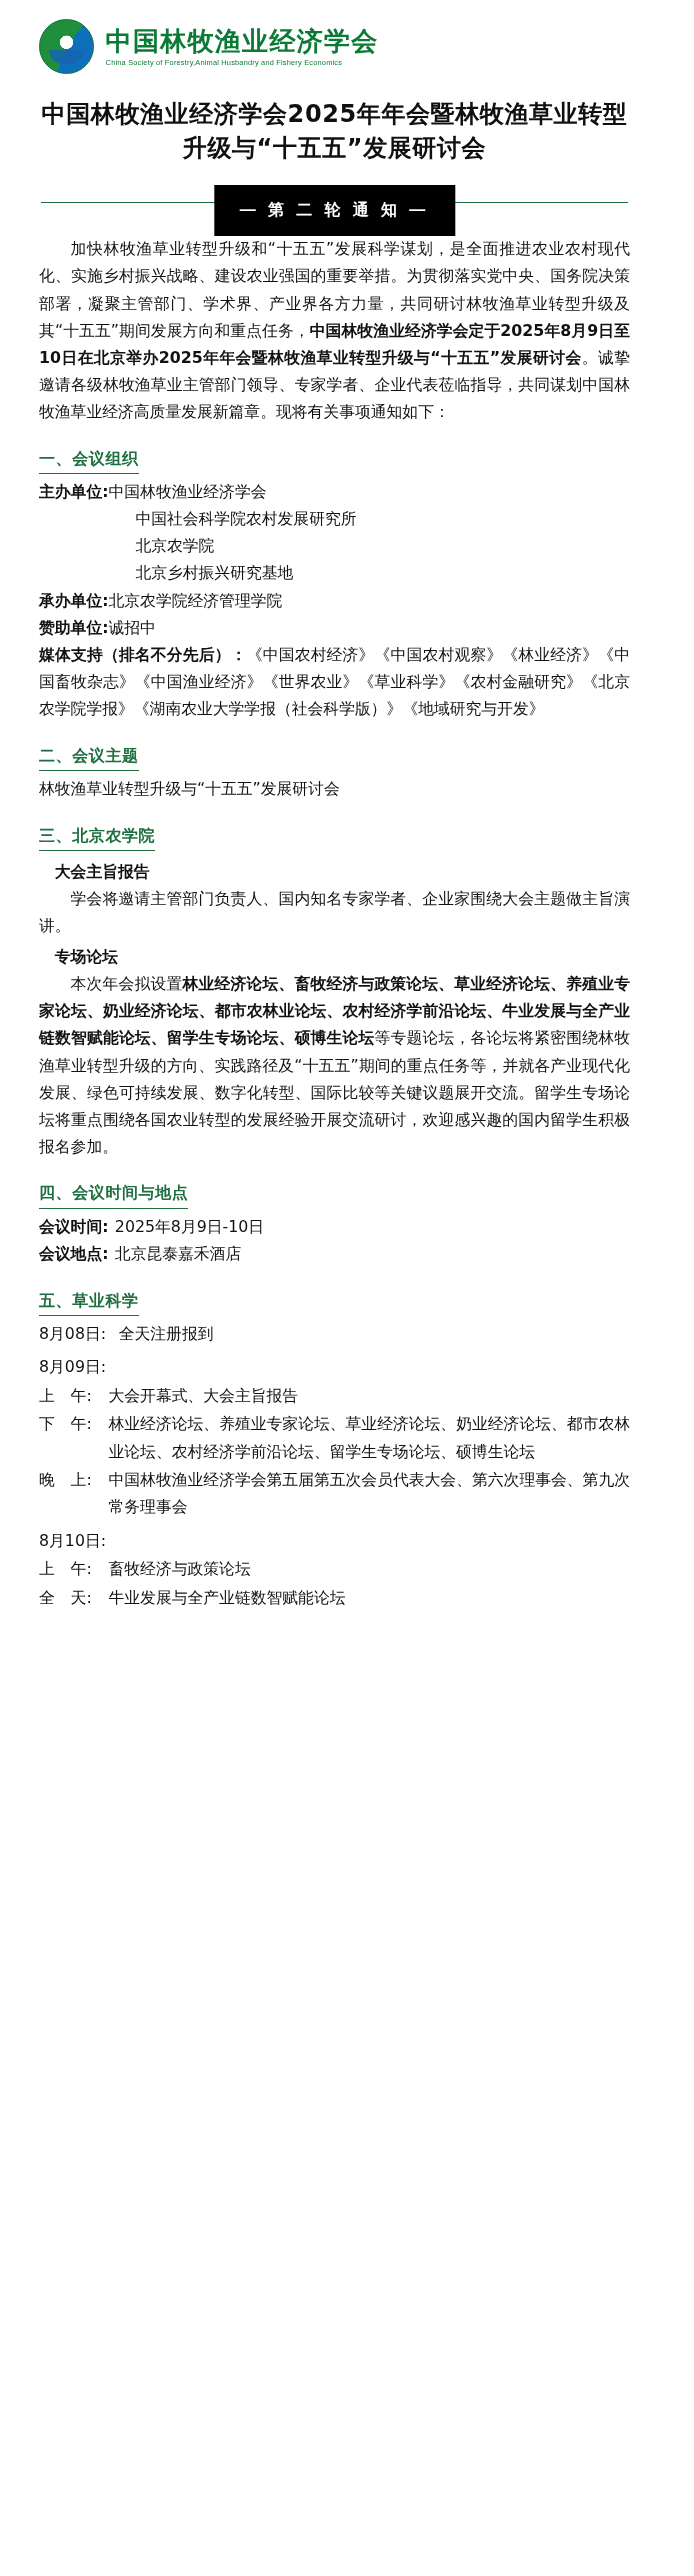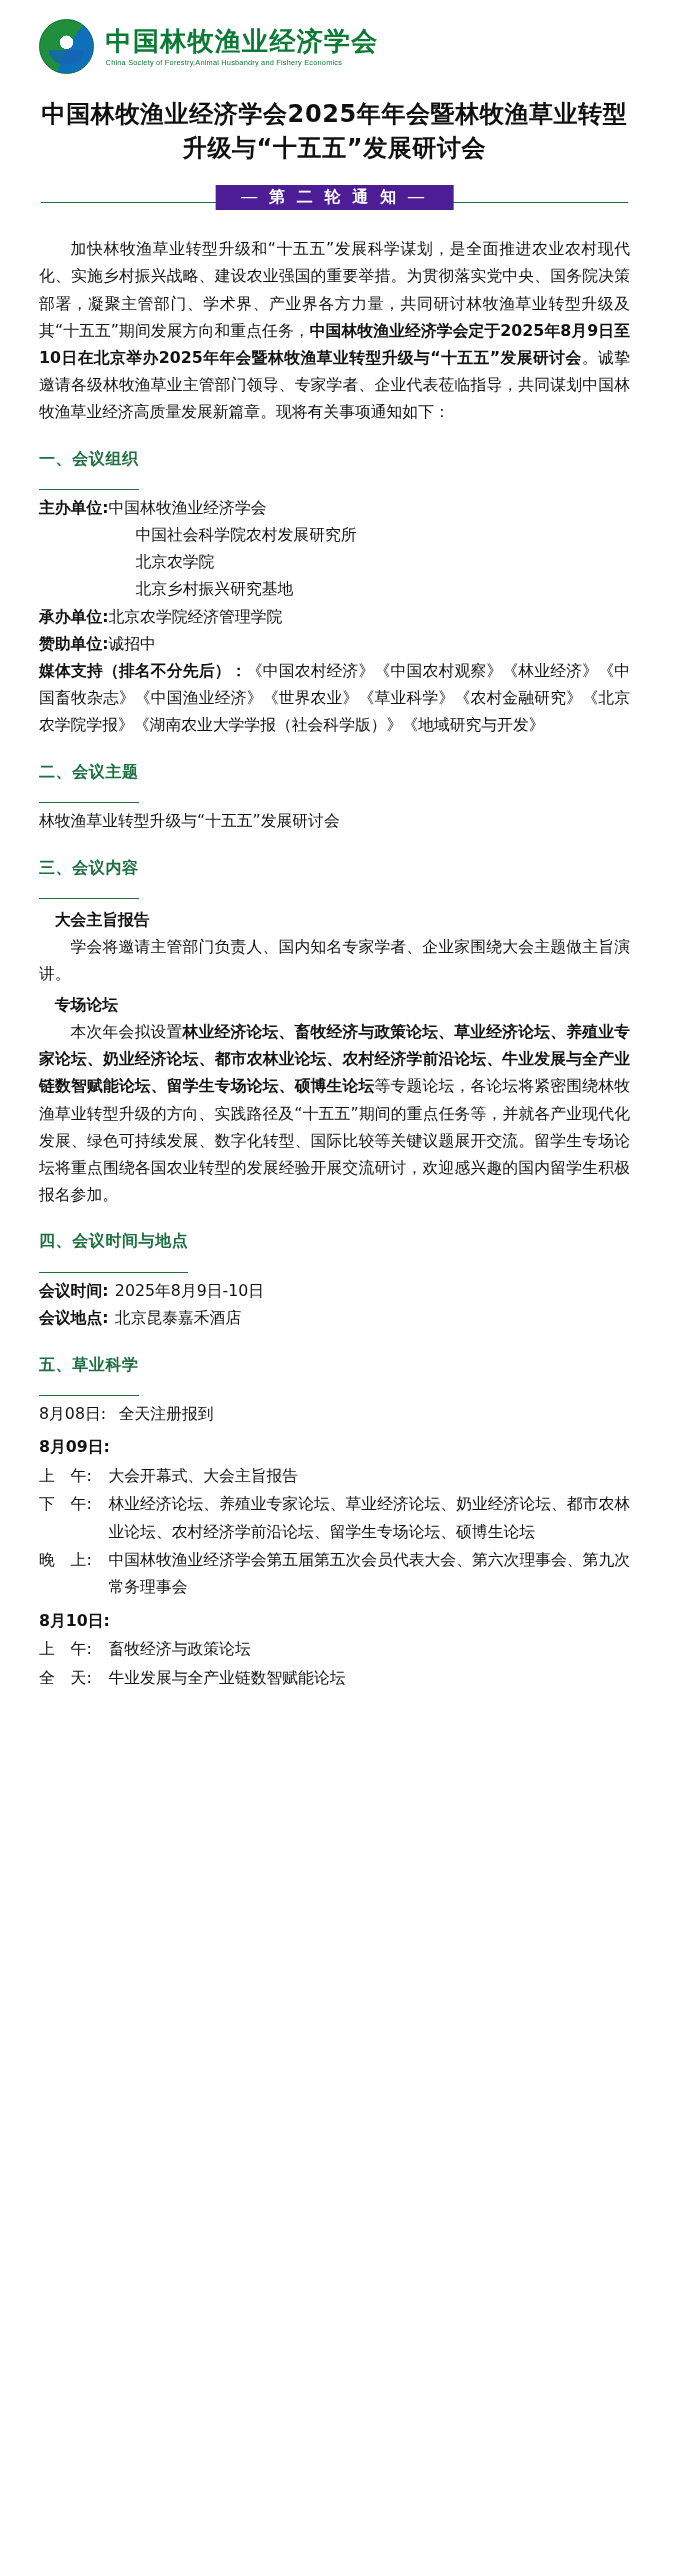--- a/index.html
+++ b/index.html
@@ -71,28 +71,27 @@
   
   .banner-wrap {
     margin:19.3px 41px 0 41px;
     position:relative;
     height:35px;
   }
   .banner {
     position:absolute;
     left:50%;
     transform:translateX(-50%);
-    background:#4c1d95;
+    background:#000000;
     color:#ffffff;
     font-size:16px;
     font-weight:bold;
     letter-spacing:3.9px;
-    padding:2px 26px;
+    padding:15px 26px;
     white-space:nowrap;
-    font-family:Liberation Serif, serif;
   }
   .banner-line {
     position:absolute;
     left:0; right:0; top:50%;
     border-top:1.3px solid #1d6f3f;
   }
 
   
   .body {
     margin:15.4px 39px 0 39px;
@@ -106,21 +105,21 @@
   .b { font-weight:bold; }
 
   h2.section {
     font-size:16px;
     font-weight:bold;
     color:#1d6f3f;
     margin:10.3px 0 2.6px 0;
     letter-spacing:0.6px;
     border-bottom:1.3px solid #1d6f3f;
     display:inline-block;
-    padding-bottom:17px;
+    padding-bottom:1px;
   }
   .section-row { margin:9px 0 1.3px 0; }
 
   .kv { display:flex; align-items:flex-start; margin:0; }
   .kv .k {
     font-weight:bold;
     white-space:nowrap;
     flex:none;
   }
   .kv .v { flex:1; }
@@ -139,21 +138,21 @@
   }
   .agenda-row .slot {
     flex:none;
     width:3.6em;
     font-weight:normal;
     letter-spacing:1.2em;
     white-space:nowrap;
   }
   .agenda-row .slot.no-space { letter-spacing:0; }
   .agenda-row .txt { flex:1; }
-  .date-line { font-weight:bold; margin:6.4px 0 1.3px 0; }
+  .date-line { font-weight:normal; margin:6.4px 0 1.3px 0; }
 
   .topic-bold { font-weight:bold; }
 </style>
 </head>
 <body>
 
 <div class="page">
 
   <div class="logo-bar">
     <div class="logo-mark"></div>
@@ -201,21 +200,21 @@
     <div style="text-align:justify;">
       <span class="b">媒体支持（排名不分先后）：</span><span>《中国农村经济》《中国农村观察》《林业经济》《中国畜牧杂志》《中国渔业经济》《世界农业》《草业科学》《农村金融研究》《北京农学院学报》《湖南农业大学学报（社会科学版）》《地域研究与开发》</span>
     </div>
 
     <div class="section-row">
       <h2 class="section">二、会议主题</h2>
     </div>
     <div class="lead-bold">林牧渔草业转型升级与“十五五”发展研讨会</div>
 
     <div class="section-row">
-      <h2 class="section">三、会议内容</h2>
+      <h2 class="section">三、北京农学院</h2>
     </div>
     <div class="sub-head">大会主旨报告</div>
     <p class="para">学会将邀请主管部门负责人、国内知名专家学者、企业家围绕大会主题做主旨演讲。</p>
     <div class="sub-head">专场论坛</div>
     <p class="para"><span>本次年会拟设置</span><span class="topic-bold">林业经济论坛、畜牧经济与政策论坛、草业经济论坛、养殖业专家论坛、奶业经济论坛、都市农林业论坛、农村经济学前沿论坛、牛业发展与全产业链数智赋能论坛、留学生专场论坛、硕博生论坛</span><span>等专题论坛，各论坛将紧密围绕林牧渔草业转型升级的方向、实践路径及“十五五”期间的重点任务等，并就各产业现代化发展、绿色可持续发展、数字化转型、国际比较等关键议题展开交流。留学生专场论坛将重点围绕各国农业转型的发展经验开展交流研讨，欢迎感兴趣的国内留学生积极报名参加。</span></p>
 
     <div class="section-row">
       <h2 class="section">四、会议时间与地点</h2>
     </div>
     <div class="kv">

